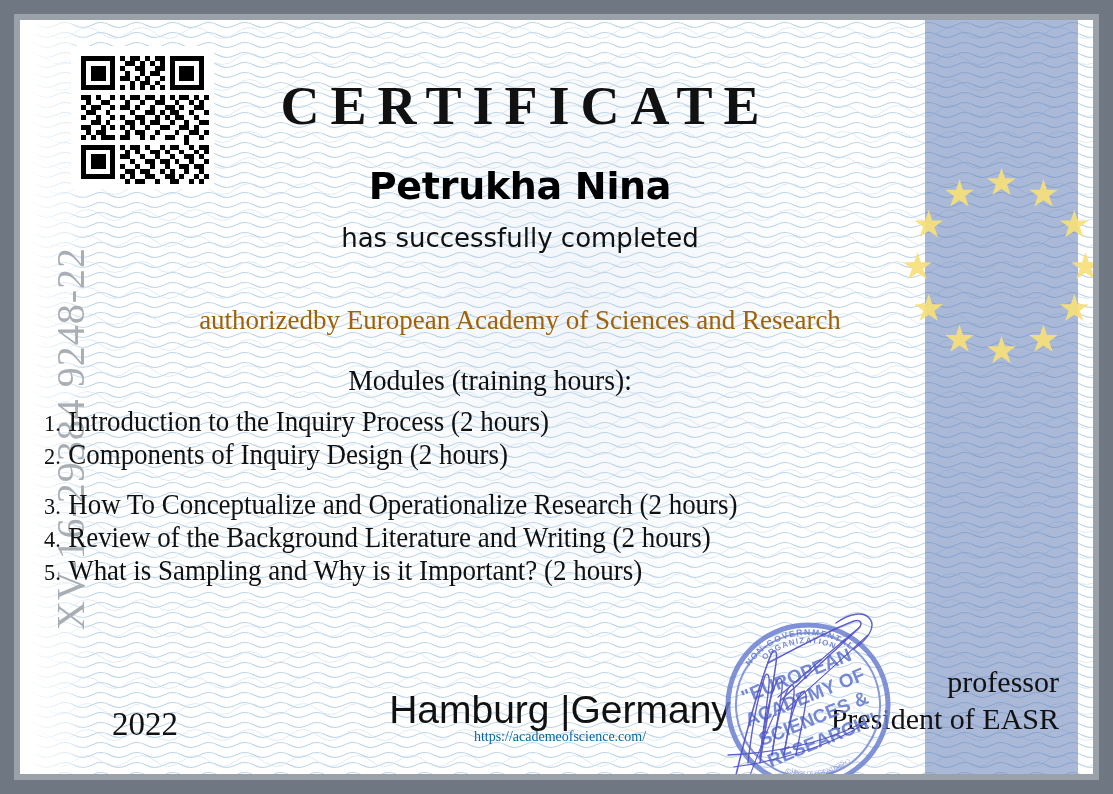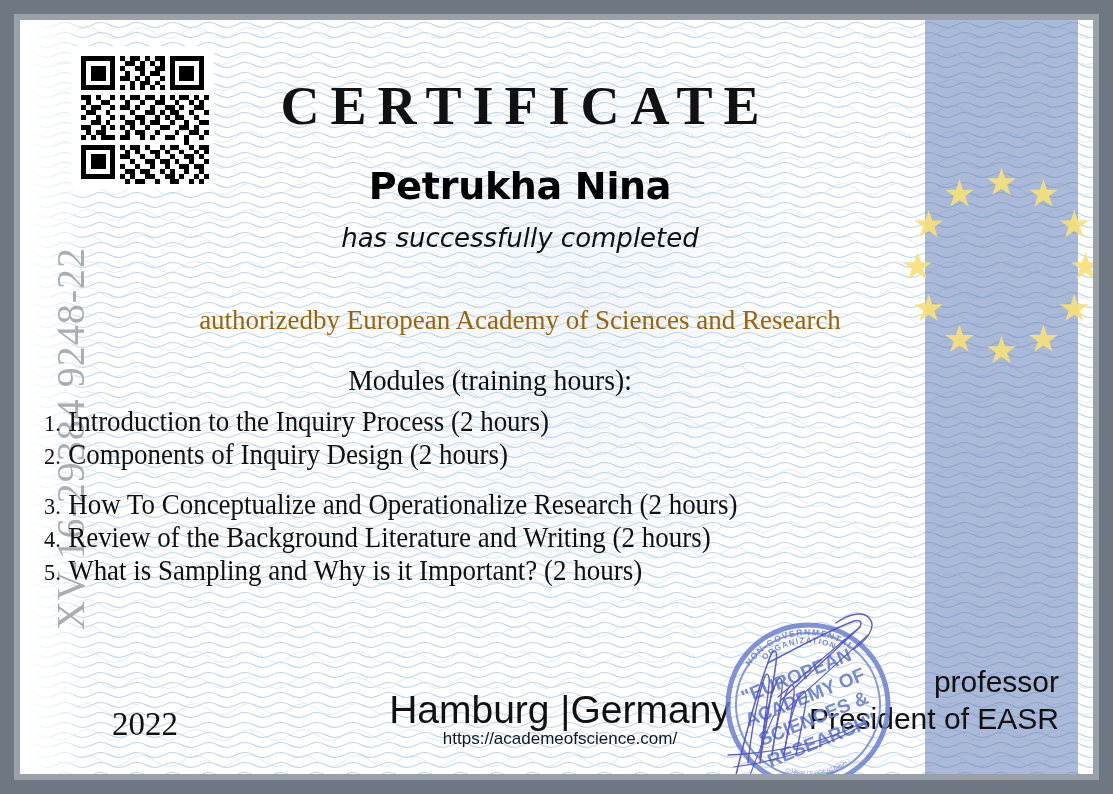--- a/index.html
+++ b/index.html
@@ -158,21 +158,20 @@
 
   .completed-line {
     position: absolute;
     left: 130px;
     top: 203px;
     width: 740px;
     text-align: center;
     font-family: "DejaVu Sans", sans-serif;
     font-size: 26px;
     color: #111111;
-    font-style: italic;
   }
 
   .course-title {
     position: absolute;
     left: 20px;
     top: 239px;
     width: 960px;
     text-align: center;
     font-family: "Liberation Serif", serif;
     font-size: 34px;
@@ -246,37 +245,37 @@
     width: 420px;
     text-align: center;
   }
   .place-city {
     font-family: Liberation Sans, sans-serif;
     font-size: 39px;
     color: #111111;
     line-height: 1.02;
   }
   .place-url {
-    font-family: Liberation Sans, sans-serif;
-    font-size: 17px;
-    color: #0f172a;
+    font-family: Liberation Serif, serif;
+    font-size: 14px;
+    color: #0369a1;
     margin-top: -1px;
   }
 
   .sign-block {
     position: absolute;
     right: 34px;
     top: 644px;
     width: 330px;
     text-align: right;
   }
   .sign-role,
   .sign-name,
   .sign-title {
-    font-family: Liberation Sans, sans-serif;
+    font-family: Liberation Serif, serif;
     font-size: 30px;
     color: #111111;
     line-height: 1.22;
     white-space: nowrap;
   }
 
   
   .stamp {
     position: absolute;
     left: 688px;

